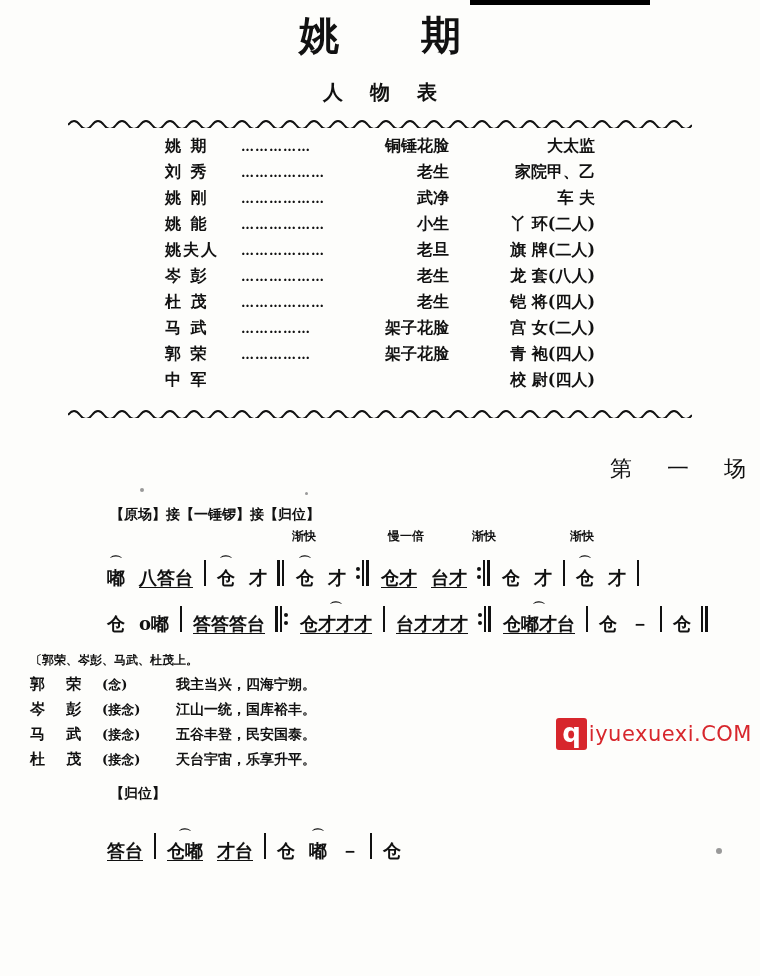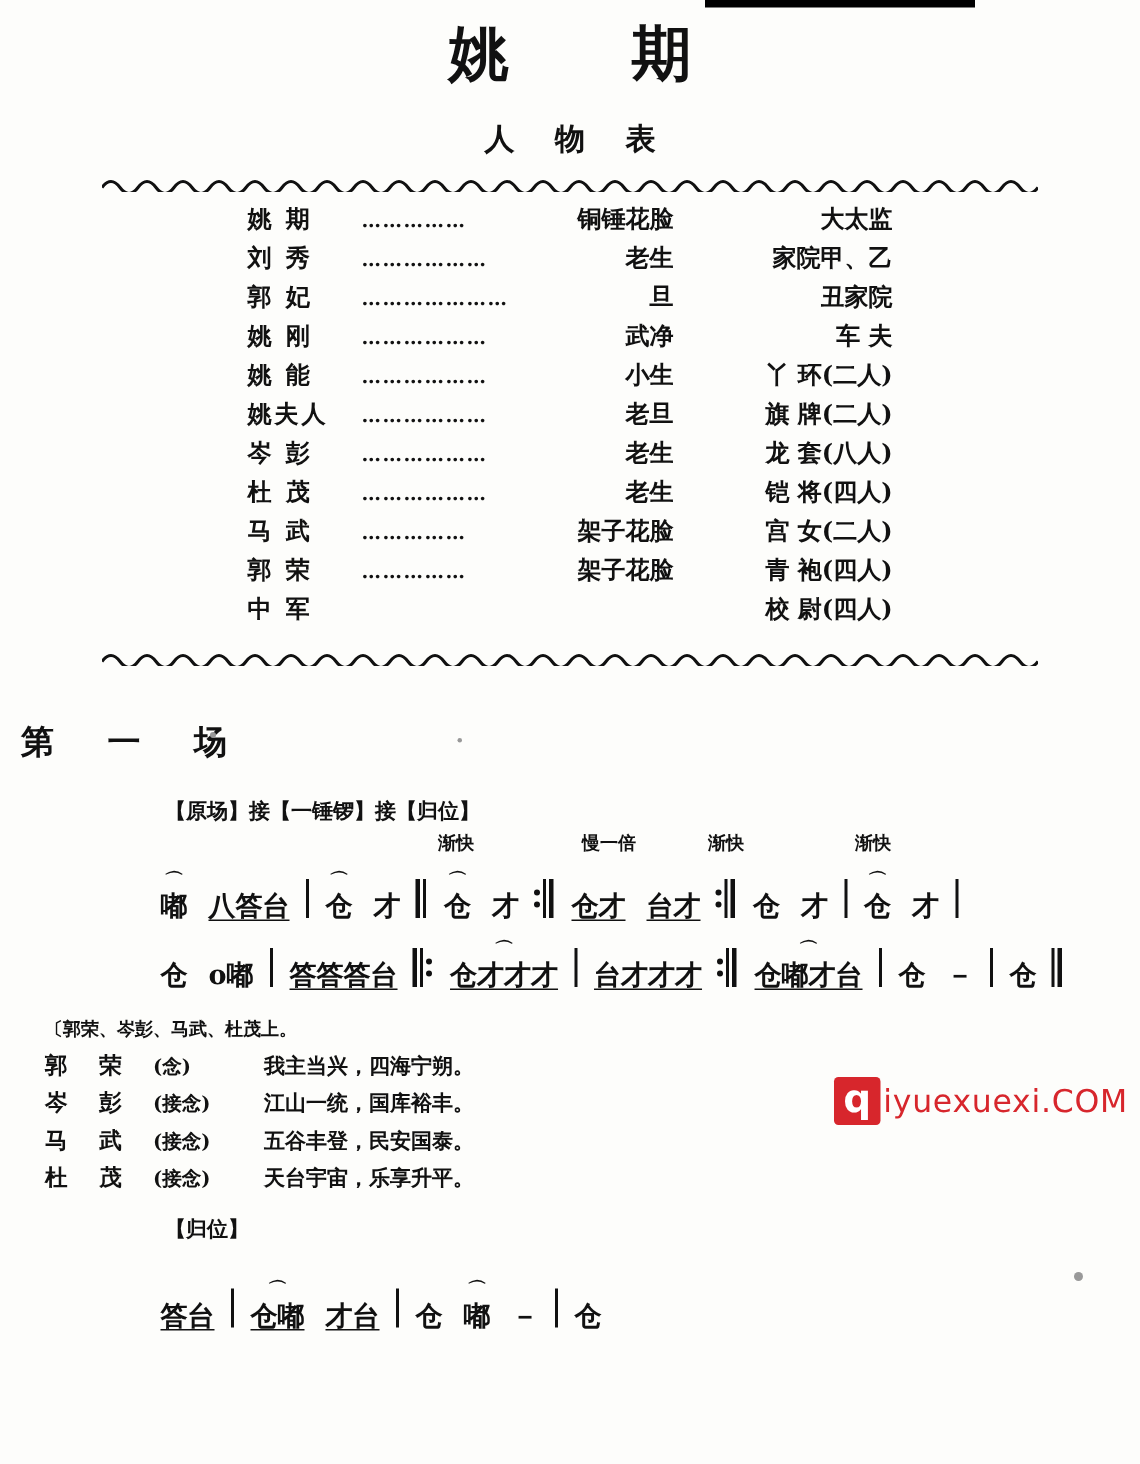--- a/index.html
+++ b/index.html
@@ -88,23 +88,23 @@
     white-space: nowrap;
   }
   .c-extra {
     width: 128px;
     text-align: right;
     white-space: nowrap;
     padding-left: 18px;
   }
   
   .scene {
-    text-align: left;
-    font-family: "DejaVu Serif", "Liberation Serif", serif;
-    font-weight: bold;
+    text-align: right;
+    font-family: "DejaVu Serif", "Liberation Serif", serif;
+    font-weight: normal;
     font-size: 22px;
     letter-spacing: 14px;
     text-indent: 14px;
     margin-top: 36px;
   }
   
   .cues {
     margin: 22px 0 0 110px;
     font-size: 14px;
     font-weight: bold;
@@ -281,26 +281,20 @@
       <span class="c-role">铜锤花脸</span>
       <span class="c-extra">大太监</span>
     </div>
     <div class="cast-row">
       <span class="c-name">刘   秀</span>
       <span class="c-dots">………………</span>
       <span class="c-role">老生</span>
       <span class="c-extra">家院甲、乙</span>
     </div>
     <div class="cast-row">
-      <span class="c-name">郭   妃</span>
-      <span class="c-dots">…………………</span>
-      <span class="c-role">旦</span>
-      <span class="c-extra">丑家院</span>
-    </div>
-    <div class="cast-row">
       <span class="c-name">姚   刚</span>
       <span class="c-dots">………………</span>
       <span class="c-role">武净</span>
       <span class="c-extra">车  夫</span>
     </div>
     <div class="cast-row">
       <span class="c-name">姚   能</span>
       <span class="c-dots">………………</span>
       <span class="c-role">小生</span>
       <span class="c-extra">丫  环(二人)</span>

